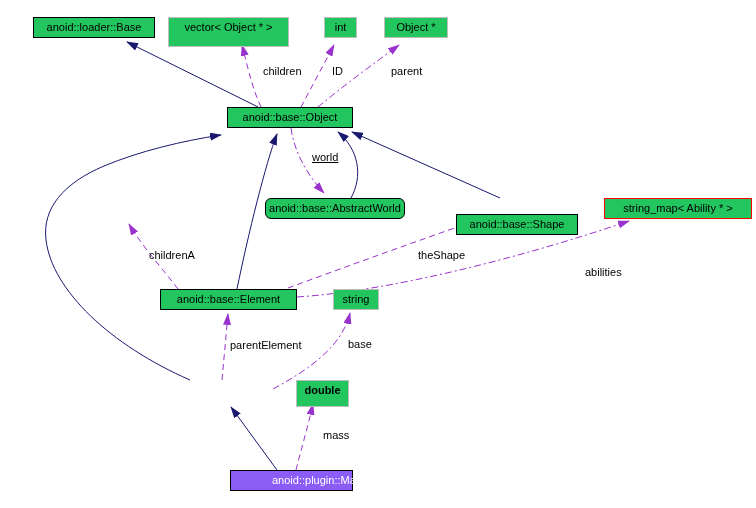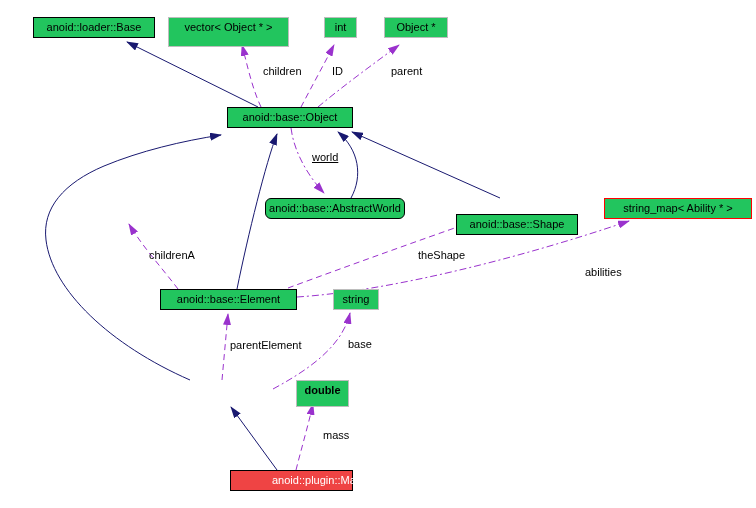--- a/index.html
+++ b/index.html
@@ -34,21 +34,21 @@
   }
   .node.gray {
     border-color: #bdbdbd;
     cursor: default;
   }
   .node.red {
     border-color: #ff0000;
     cursor: default;
   }
   .node.focus {
-    background: #ef4444;
+    background: #8b5cf6;
     color: #ffffff;
     border-color: #000000;
     cursor: default;
     padding-left: 41px;
   }
   .edge-label {
     position: absolute;
     font-size: 11px;
     color: #000000;
     white-space: nowrap;

